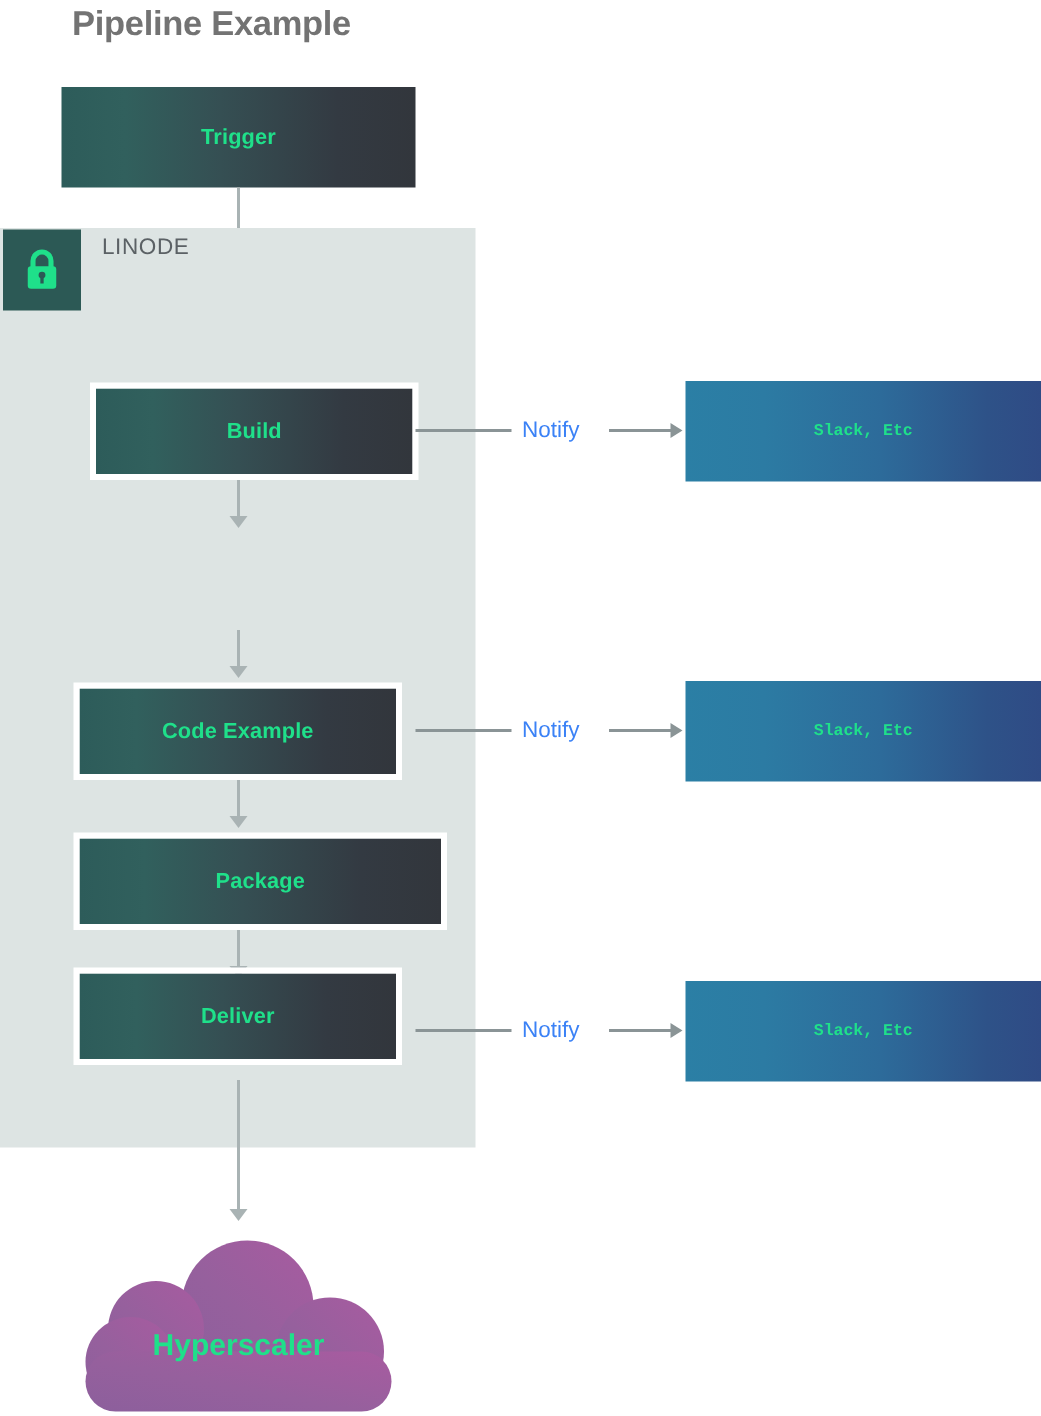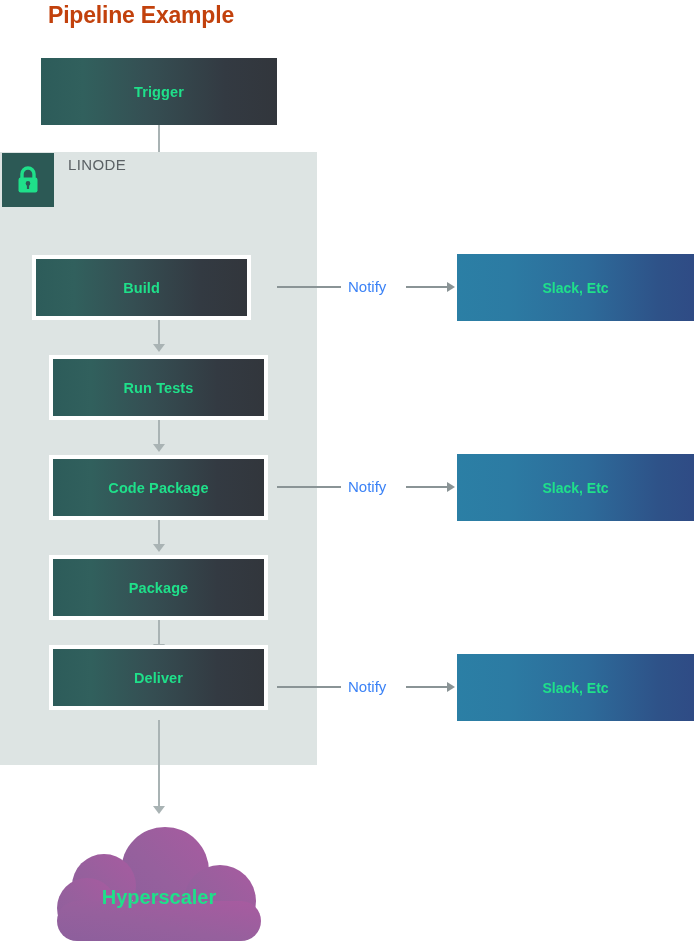--- a/index.html
+++ b/index.html
@@ -18,21 +18,21 @@
     overflow: hidden;
   }
 
   
   .page-title {
     position: absolute;
     left: 48px;
     top: 2px;
     font-size: 23px;
     font-weight: bold;
-    color: #c2410c;
+    color: #737373;
     letter-spacing: -0.2px;
     white-space: nowrap;
   }
 
   
   .linode-zone {
     position: absolute;
     left: 0px;
     top: 152px;
     width: 317px;
@@ -82,24 +82,25 @@
 
   
   .sink {
     position: absolute;
     background: linear-gradient(90deg, #2b7fa5 0%, #2c7ba3 22%, #2d6b9a 55%, #2e5288 85%, #2f4b85 100%);
     display: flex;
     align-items: center;
     justify-content: center;
   }
   .sink-label {
-    font-size: 14px;
+    font-size: 11px;
     font-weight: bold;
     color: #1fe08a;
     white-space: nowrap;
+    font-family: Liberation Mono, monospace;
   }
 
   
   .v-line {
     position: absolute;
     width: 2px;
     background: #a9b3b4;
   }
   .v-arrowhead {
     position: absolute;
@@ -167,39 +168,36 @@
   <div class="linode-badge">
     <svg width="26" height="30" viewBox="0 0 26 30">
       <path d="M7 13 V9 a6 6 0 0 1 12 0 v4" fill="none" stroke="#1fe08a" stroke-width="3.4"></path>
       <rect x="3.5" y="12.5" width="19" height="15" rx="2.2" fill="#1fe08a"></rect>
       <circle cx="13" cy="18.4" r="2.3" fill="#2c5955"></circle>
       <rect x="11.9" cy="0" y="19.6" width="2.2" height="4.4" fill="#2c5955"></rect>
     </svg>
   </div>
   <div class="linode-label">LINODE</div>
 
-  <div class="stage with-outline" style="left:32px; top:255px; width:219px; height:65px;">
+  <div class="stage with-outline" style="left:60px; top:255px; width:219px; height:65px;">
     <span class="stage-label">Build</span>
   </div>
   <div class="v-line" style="left:158px; top:320px; height:26px;"></div>
   <div class="v-arrowhead" style="left:153px; top:344px;"></div>
 
-  <div class="stage with-outline" style="left:49px; top:355px; width:219px; height:65px;">
-    <span class="stage-label">Run Tests</span>
-  </div>
   <div class="v-line" style="left:158px; top:420px; height:26px;"></div>
   <div class="v-arrowhead" style="left:153px; top:444px;"></div>
 
   <div class="stage with-outline" style="left:49px; top:455px; width:219px; height:65px;">
-    <span class="stage-label">Code Package</span>
+    <span class="stage-label">Code Example</span>
   </div>
   <div class="v-line" style="left:158px; top:520px; height:26px;"></div>
   <div class="v-arrowhead" style="left:153px; top:544px;"></div>
 
-  <div class="stage with-outline" style="left:49px; top:555px; width:219px; height:65px;">
+  <div class="stage with-outline" style="left:49px; top:555px; width:249px; height:65px;">
     <span class="stage-label">Package</span>
   </div>
   <div class="v-line" style="left:158px; top:620px; height:26px;"></div>
   <div class="v-arrowhead" style="left:153px; top:644px;"></div>
 
   <div class="stage with-outline" style="left:49px; top:645px; width:219px; height:65px;">
     <span class="stage-label">Deliver</span>
   </div>
 
   <div class="v-line" style="left:158px; top:720px; height:88px;"></div>

